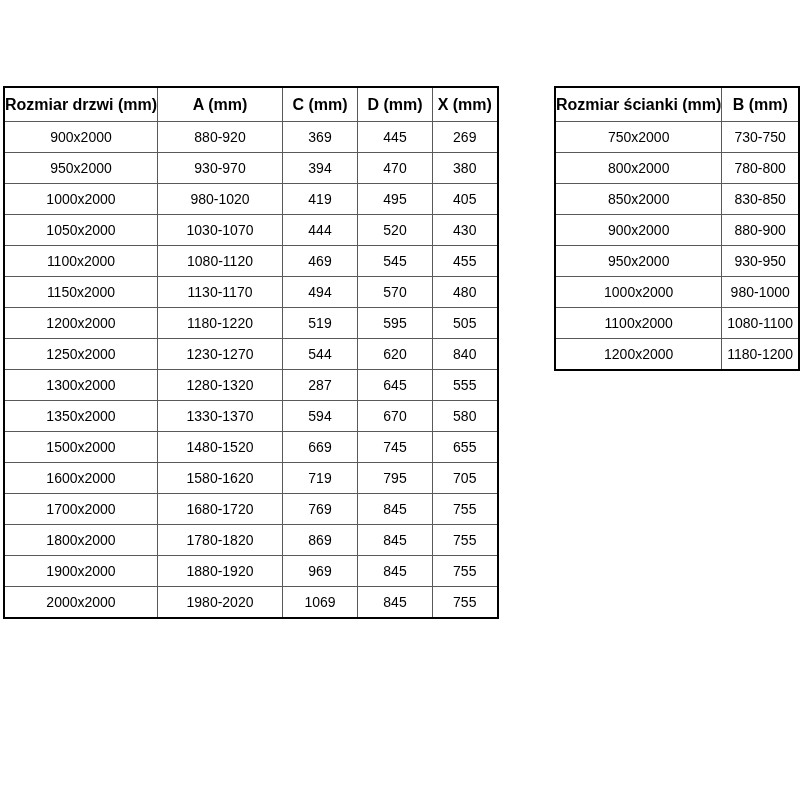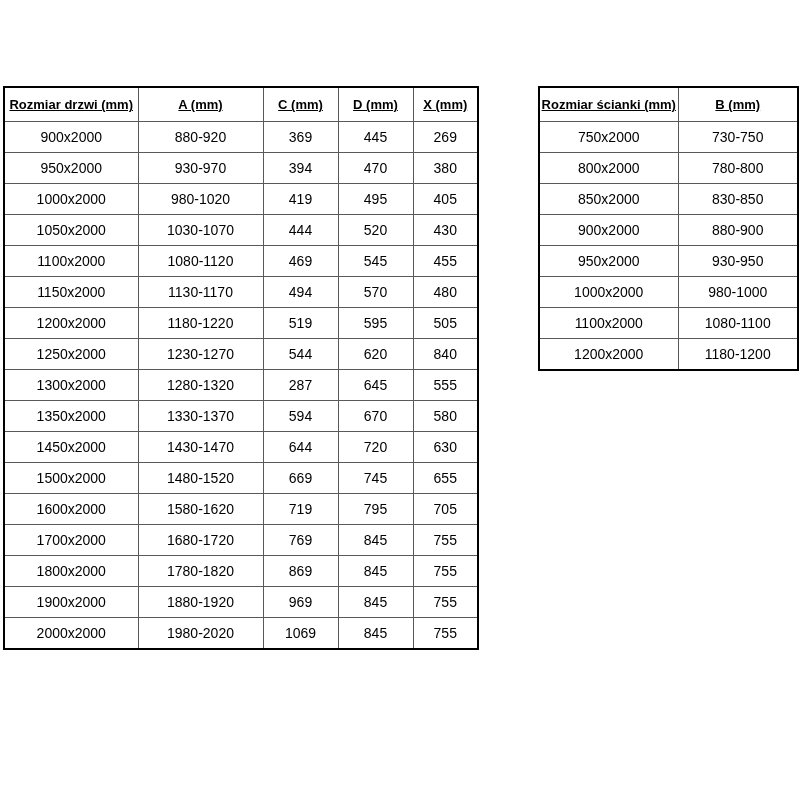--- a/index.html
+++ b/index.html
@@ -26,32 +26,31 @@
   }
   .tbl th, .tbl td {
     border: 1px solid #595959;
     text-align: center;
     vertical-align: middle;
     white-space: nowrap;
     overflow: hidden;
     padding: 0;
   }
   .tbl th {
-    font-size: 13px;
+    font-size: 16px;
     font-weight: bold;
     height: 33px;
-    text-decoration: underline;
   }
   .tbl td {
     font-size: 14px;
     font-weight: normal;
     height: 30px;
   }
   .doors { left: 3px;   top: 86px; }
-  .walls { left: 538px; top: 86px; padding-left: 48px; }
+  .walls { left: 554px; top: 86px; padding-left: 48px; }
 </style>
 </head>
 <body>
 
 <main>
 
   <table class="tbl doors">
     <colgroup>
       <col style="width:134px">
       <col style="width:125px">
@@ -133,27 +132,20 @@
           <td>555</td>
         </tr>
         <tr>
           <td>1350x2000</td>
           <td>1330-1370</td>
           <td>594</td>
           <td>670</td>
           <td>580</td>
         </tr>
         <tr>
-          <td>1450x2000</td>
-          <td>1430-1470</td>
-          <td>644</td>
-          <td>720</td>
-          <td>630</td>
-        </tr>
-        <tr>
           <td>1500x2000</td>
           <td>1480-1520</td>
           <td>669</td>
           <td>745</td>
           <td>655</td>
         </tr>
         <tr>
           <td>1600x2000</td>
           <td>1580-1620</td>
           <td>719</td>

